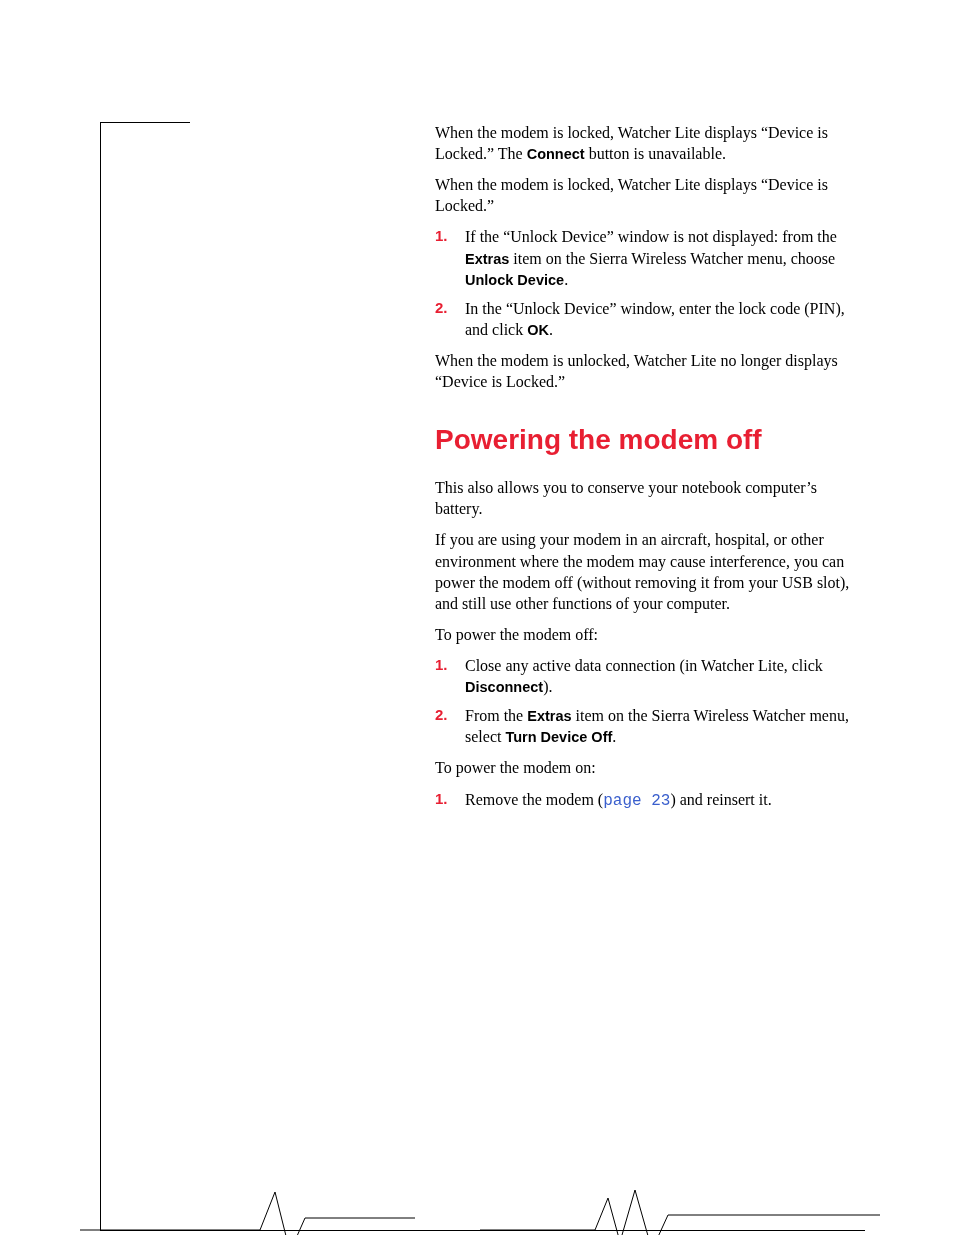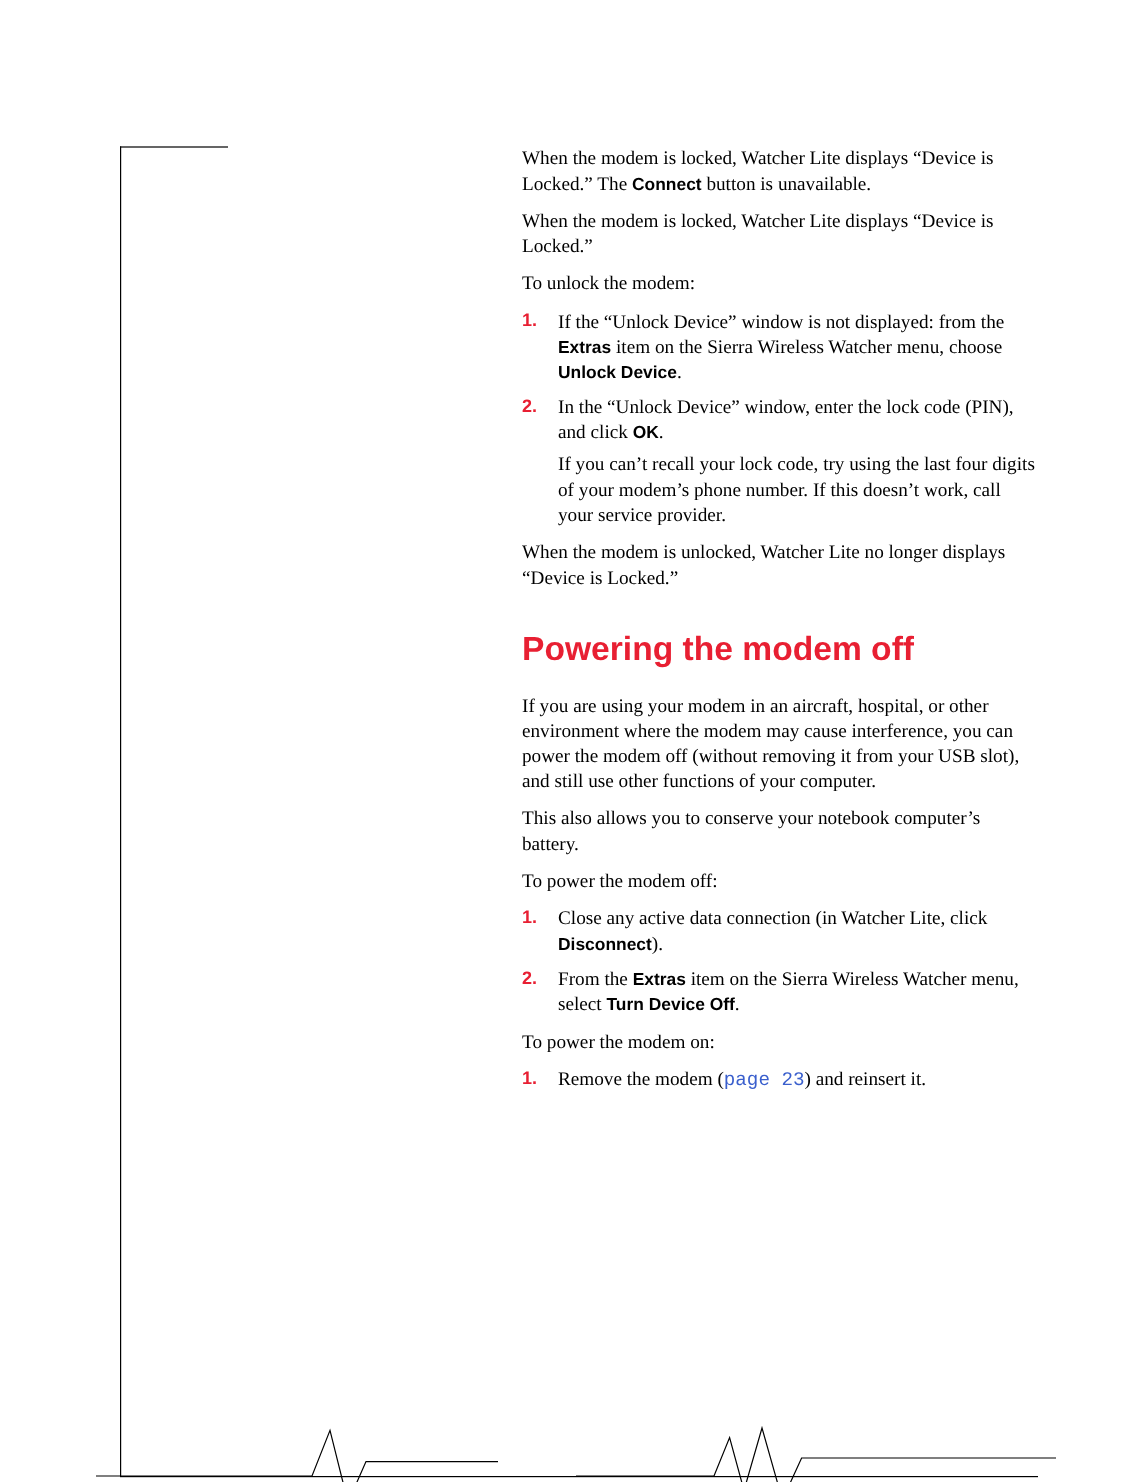--- a/index.html
+++ b/index.html
@@ -116,40 +116,38 @@
   </svg>
 
   <div class="content">
 
     <p>
       <span>When the modem is locked, Watcher Lite displays “Device is Locked.” The </span><span class="ui">Connect</span><span> button is unavailable.</span>
     </p>
 
 
     <p>When the modem is locked, Watcher Lite displays “Device is Locked.”</p>
-    <p>To unlock the modem:</p>
 
     <ol class="steps">
       <li>
         <span>If the “Unlock Device” window is not displayed: from the </span><span class="ui">Extras</span><span> item on the Sierra Wireless Watcher menu, choose </span><span class="ui">Unlock Device</span><span>.</span>
       </li>
       <li>
         <div>
           <span>In the “Unlock Device” window, enter the lock code (PIN), and click </span><span class="ui">OK</span><span>.</span>
         </div>
-        <div class="subpara">If you can’t recall your lock code, try using the last four digits of your modem’s phone number. If this doesn’t work, call your service provider.</div>
       </li>
     </ol>
 
     <p>When the modem is unlocked, Watcher Lite no longer displays “Device is Locked.”</p>
 
     <div class="h1">Powering the modem off</div>
 
+    <p>This also allows you to conserve your notebook computer’s battery.</p>
     <p>If you are using your modem in an aircraft, hospital, or other environment where the modem may cause interference, you can power the modem off (without removing it from your USB slot), and still use other functions of your computer.</p>
-    <p>This also allows you to conserve your notebook computer’s battery.</p>
     <p>To power the modem off:</p>
 
     <ol class="steps">
       <li>
         <span>Close any active data connection (in Watcher Lite, click </span><span class="ui">Disconnect</span><span>).</span>
       </li>
       <li>
         <span>From the </span><span class="ui">Extras</span><span> item on the Sierra Wireless Watcher menu, select </span><span class="ui">Turn Device Off</span><span>.</span>
       </li>
     </ol>

